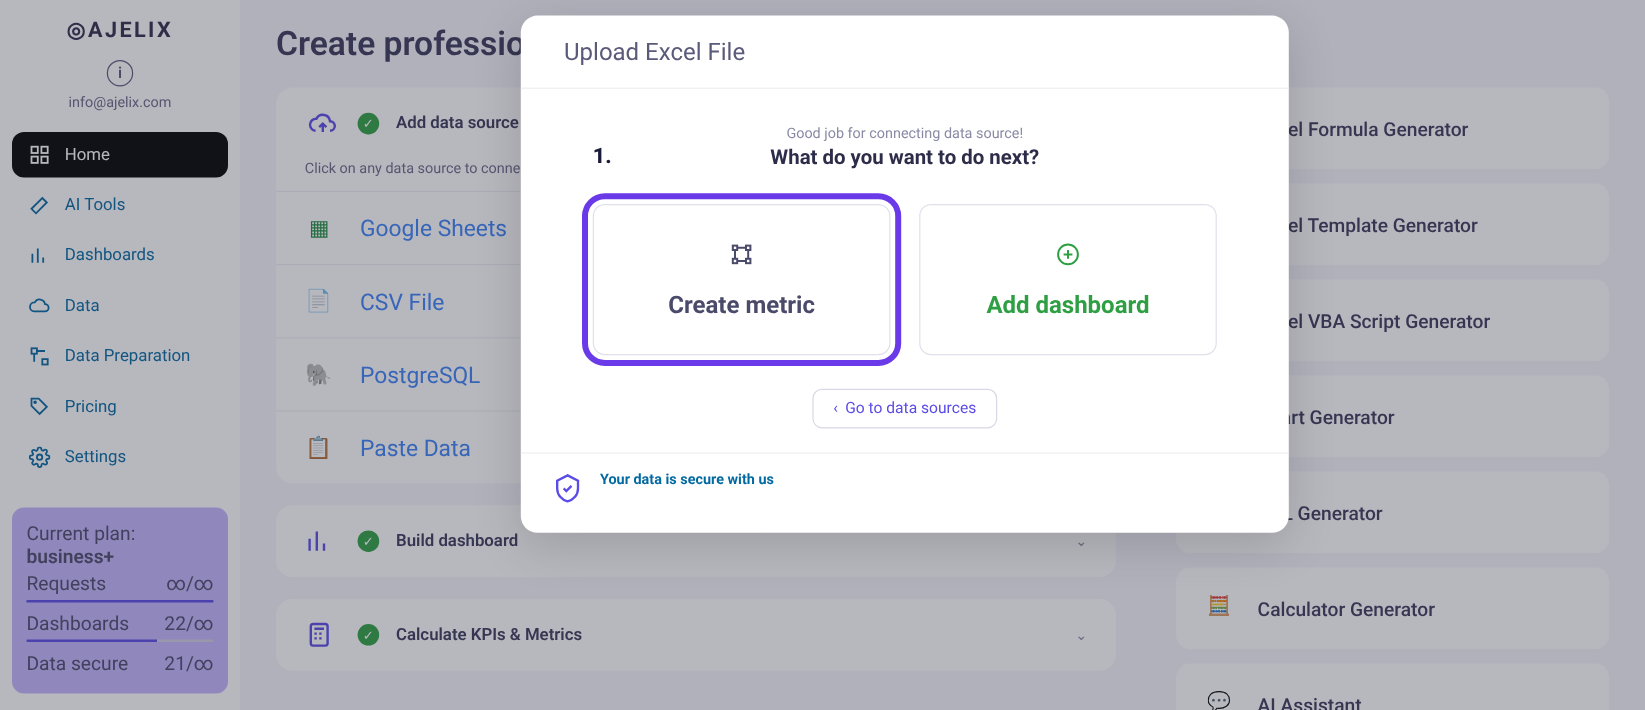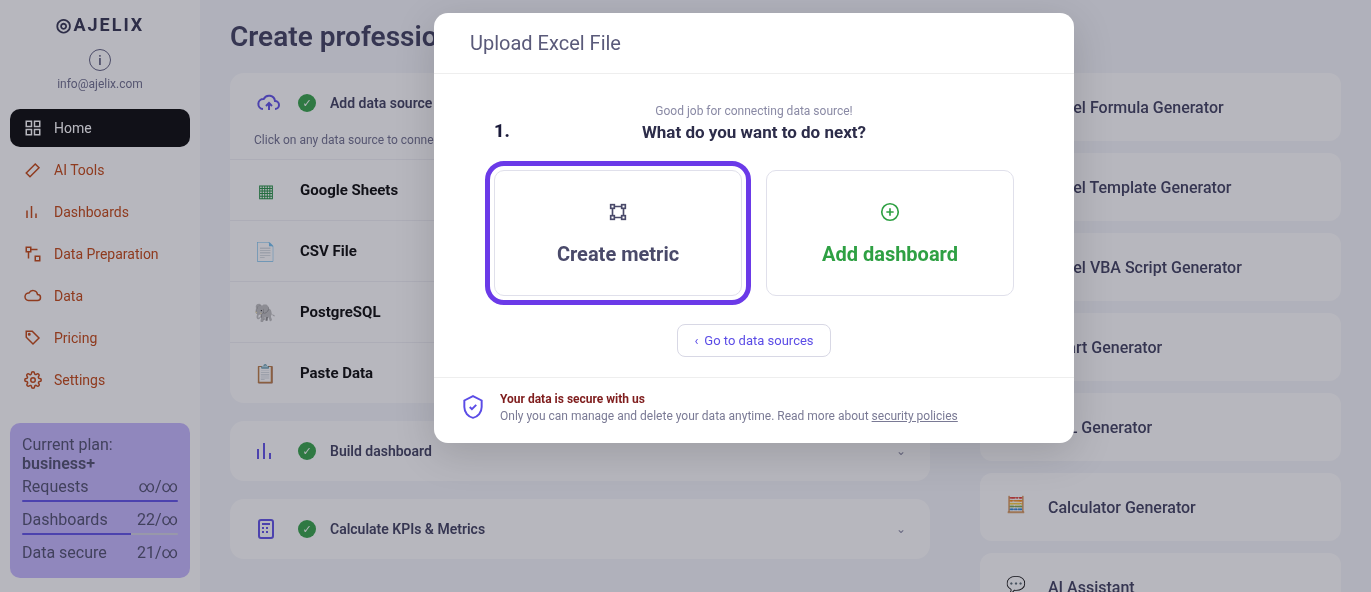--- a/index.html
+++ b/index.html
@@ -2,21 +2,21 @@
 <html><head>
 <meta charset="utf-8">
 <style>
 * { margin: 0; padding: 0; box-sizing: border-box; font-family: -apple-system, BlinkMacSystemFont, "Segoe UI", Roboto, sans-serif; }
 body { width: 1371px; height: 592px; background: #f5f6fa; overflow: hidden; position: relative; }
 
 .sidebar { position: absolute; left: 0; top: 0; width: 200px; height: 100%; background: #fff; padding: 14px 10px; display: flex; flex-direction: column; }
 .logo { font-size: 18px; font-weight: 700; letter-spacing: 2px; text-align: center; color: #2d2d4a; margin-bottom: 14px; }
 .info-circle { width: 22px; height: 22px; border: 1.5px solid #5a5a7a; border-radius: 50%; display: flex; align-items: center; justify-content: center; margin: 0 auto 6px; color: #5a5a7a; font-size: 13px; font-weight: 600; }
 .email { text-align: center; font-size: 12px; color: #6b6b8a; margin-bottom: 18px; }
-.nav-item { display: flex; align-items: center; gap: 12px; padding: 10px 14px; border-radius: 10px; color: #c2410c; font-size: 14px; cursor: pointer; margin-bottom: 4px; }
+.nav-item { display: flex; align-items: center; gap: 12px; padding: 10px 14px; border-radius: 10px; color: #0369a1; font-size: 14px; cursor: pointer; margin-bottom: 4px; }
 .nav-item.active { background: #000000; color: #fff; }
 .nav-icon { width: 18px; height: 18px; display: flex; align-items: center; justify-content: center; }
 
 .plan-box { margin-top: auto; background: #c4b5fd; border-radius: 10px; padding: 12px; font-size: 16px; color: #4a4a6a; }
 .plan-row { display: flex; justify-content: space-between; margin-bottom: 4px; }
 .plan-bar { height: 2px; background: #5b4ce6; margin-bottom: 8px; border-radius: 2px; }
 .plan-bar.partial { background: linear-gradient(to right, #5b4ce6 70%, #d0d0e0 70%); }
 .plan-name { font-weight: 600; }
 
 .main { position: absolute; left: 200px; top: 0; right: 0; bottom: 0; padding: 20px 30px; }
@@ -29,21 +29,21 @@
 .card { background: #fff; border-radius: 14px; margin-bottom: 18px; }
 .card-head { display: flex; align-items: center; padding: 18px 24px; gap: 14px; position: relative; }
 .upload-icon { width: 30px; height: 24px; color: #5b4ce6; }
 .check-badge { width: 18px; height: 18px; border-radius: 50%; background: #2ea043; display: flex; align-items: center; justify-content: center; color: #fff; font-size: 11px; }
 .card-title { font-size: 14px; font-weight: 600; color: #3a3a5a; }
 .chevron { position: absolute; right: 24px; color: #8a8aa5; font-size: 12px; }
 
 .ds-hint { font-size: 12px; color: #6b6b8a; padding: 0 24px 12px; }
 .ds-row { display: flex; align-items: center; gap: 22px; padding: 18px 24px; border-top: 1px solid #f0f0f5; }
 .ds-icon { width: 24px; height: 24px; display: flex; align-items: center; justify-content: center; font-size: 18px; }
-.ds-label { font-size: 15px; color: #000000; font-weight: 700; }
+.ds-label { font-size: 19px; color: #3b82f6; font-weight: 400; }
 
 .tool-item { background: #fff; border-radius: 12px; padding: 22px 26px; margin-bottom: 12px; display: flex; align-items: center; gap: 18px; cursor: pointer; }
 .tool-icon { width: 24px; height: 24px; color: #5b4ce6; }
 .tool-label { font-size: 16px; color: #3a3a5a; font-weight: 500; }
 
 
 .overlay { position: absolute; inset: 0; background: rgba(50,50,70,0.35); }
 .modal { position: absolute; left: 434px; top: 13px; width: 640px; background: #fff; border-radius: 14px; box-shadow: 0 10px 40px rgba(0,0,0,0.15); }
 .modal-head { padding: 18px 36px; border-bottom: 1px solid #eee; font-size: 20px; color: #5a5a7a; }
 .modal-body { padding: 30px 26px 20px; text-align: center; }
@@ -53,21 +53,21 @@
 .choice-row { display: flex; gap: 24px; justify-content: center; margin-bottom: 28px; }
 .choice { width: 248px; height: 126px; border: 1px solid #e0e0eb; border-radius: 10px; display: flex; flex-direction: column; align-items: center; justify-content: center; gap: 14px; cursor: pointer; }
 .choice.highlighted { outline: 5px solid #6b3ae8; outline-offset: 4px; }
 .choice-icon { font-size: 20px; color: #4a4a6a; }
 .choice-icon.green { color: #2ea043; }
 .choice-label { font-size: 20px; color: #4a4a6a; font-weight: bold; }
 .choice-label.green { color: #2ea043; }
 .go-back { display: inline-flex; align-items: center; gap: 6px; border: 1px solid #d8d8e5; border-radius: 8px; padding: 8px 16px; font-size: 13px; color: #5b4ce6; cursor: pointer; background: #fff; }
 .modal-foot { border-top: 1px solid #eee; padding: 14px 26px 20px; display: flex; gap: 14px; align-items: flex-start; }
 .shield { width: 26px; height: 30px; color: #5b4ce6; flex-shrink: 0; }
-.secure-title { font-size: 12px; font-weight: 700; color: #7f1d1d; margin-bottom: 3px; }
+.secure-title { font-size: 12px; font-weight: 700; color: #0369a1; margin-bottom: 18px; }
 .secure-text { font-size: 12px; color: #7a7a95; }
 .secure-text a { color: #7a7a95; text-decoration: underline; }
 .step-wrap { position: relative; }
 </style>
 </head>
 <body>
 
 <div class="sidebar">
   <div class="logo"><span>◎</span><span>AJELIX</span></div>
   <div class="info-circle">i</div>
@@ -96,34 +96,34 @@
     <span class="nav-icon">
       <svg viewBox="0 0 24 24" width="18" height="18" fill="none" stroke="currentColor" stroke-width="2">
           <path d="M4 20V10M10 20V4M16 20V14"></path>
         </svg>
     </span>
     <span>Dashboards</span>
   </div>
   <div class="nav-item">
     <span class="nav-icon">
       <svg viewBox="0 0 24 24" width="18" height="18" fill="none" stroke="currentColor" stroke-width="2">
+          <path d="M18 18a4 4 0 000-8 6 6 0 00-11.3-2A5 5 0 006 18h12z"></path>
+        </svg>
+    </span>
+    <span>Data</span>
+  </div>
+  <div class="nav-item">
+    <span class="nav-icon">
+      <svg viewBox="0 0 24 24" width="18" height="18" fill="none" stroke="currentColor" stroke-width="2">
           <rect x="3" y="3" width="6" height="6"></rect>
           <rect x="15" y="15" width="6" height="6"></rect>
           <path d="M9 6h9M6 9v9"></path>
         </svg>
     </span>
     <span>Data Preparation</span>
-  </div>
-  <div class="nav-item">
-    <span class="nav-icon">
-      <svg viewBox="0 0 24 24" width="18" height="18" fill="none" stroke="currentColor" stroke-width="2">
-          <path d="M18 18a4 4 0 000-8 6 6 0 00-11.3-2A5 5 0 006 18h12z"></path>
-        </svg>
-    </span>
-    <span>Data</span>
   </div>
   <div class="nav-item">
     <span class="nav-icon">
       <svg viewBox="0 0 24 24" width="18" height="18" fill="none" stroke="currentColor" stroke-width="2">
           <path d="M20 12l-8 8-9-9V3h8l9 9z"></path>
           <circle cx="7" cy="7" r="1"></circle>
         </svg>
     </span>
     <span>Pricing</span>
   </div>
@@ -290,18 +290,15 @@
   </div>
   <div class="modal-foot">
     <span class="shield">
       <svg viewBox="0 0 24 24" width="26" height="30" fill="none" stroke="currentColor" stroke-width="1.8">
           <path d="M12 2l8 4v6c0 5-3.5 9-8 10-4.5-1-8-5-8-10V6l8-4z"></path>
           <path d="M9 12l2 2 4-4"></path>
         </svg>
     </span>
     <div>
       <div class="secure-title">Your data is secure with us</div>
-      <div class="secure-text">
-        <span>Only you can manage and delete your data anytime. Read more about </span><a href="#">security policies</a>
-      </div>
     </div>
   </div>
 </div>
 
 </body></html>

